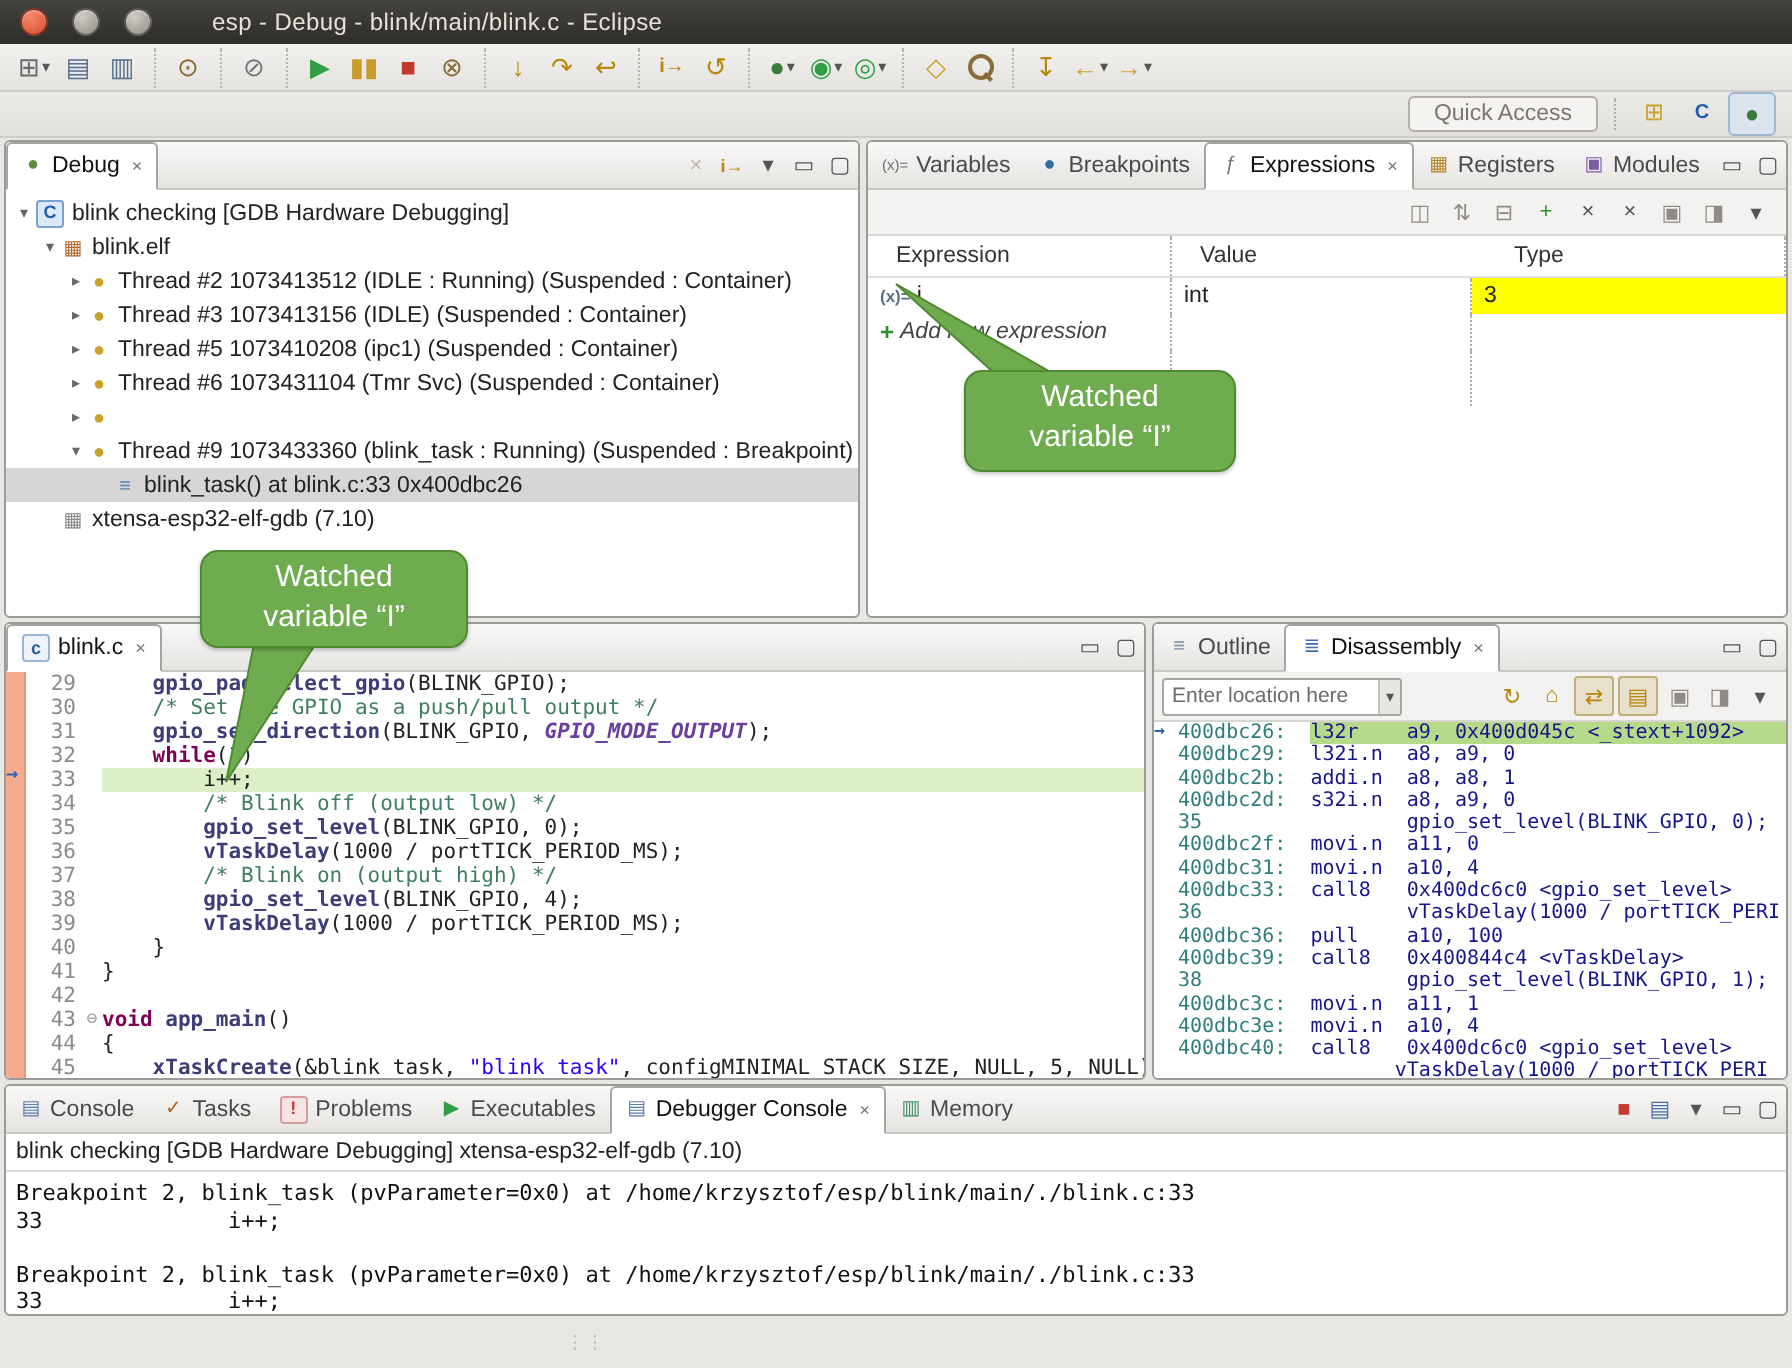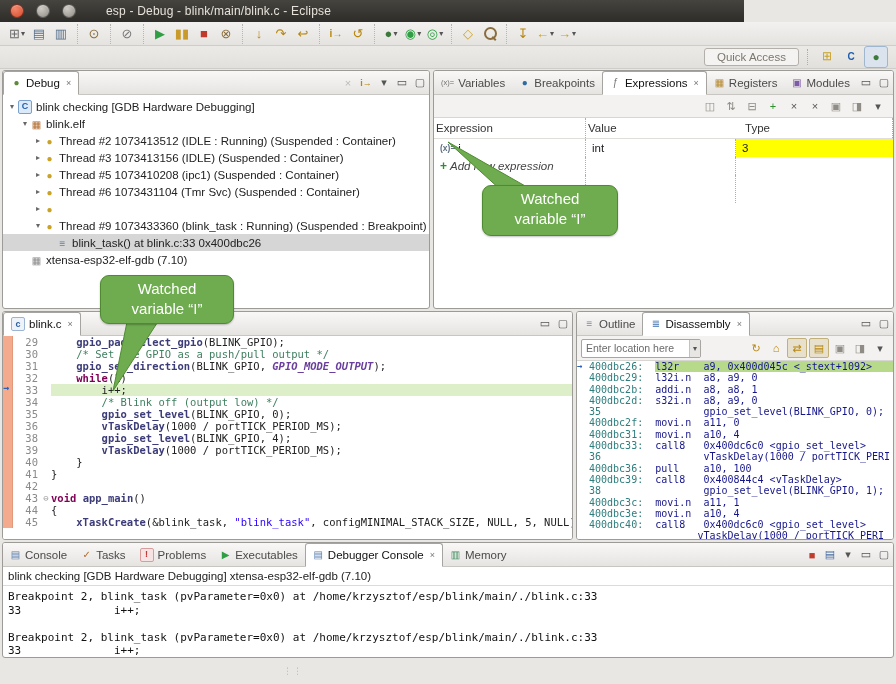--- a/index.html
+++ b/index.html
@@ -2,21 +2,21 @@
 <html><head>
 <meta charset="utf-8">
 <style>
   html,body{margin:0;padding:0}
   body{
     width:896px;height:684px;position:relative;overflow:hidden;
     background:#e9e7e3;font-family:"Liberation Sans",sans-serif;color:#222;
     -webkit-font-smoothing:antialiased;
   }
   
-  .titlebar{position:absolute;left:0;top:0;width:744px;height:22px;
+  .titlebar{position:absolute;left:0;top:0;width:896px;height:22px;
     background:linear-gradient(#46443f,#2e2c28);display:flex;align-items:center;gap:6px}
   .wbtn{width:12px;height:12px;border-radius:50%;margin-left:6px;border:1px solid rgba(0,0,0,.45);
     display:inline-block;box-shadow:inset 0 1px 1px rgba(255,255,255,.35)}
   .wbtn.close{background:radial-gradient(circle at 35% 30%,#f4886c,#d84a2b);margin-left:10px}
   .wbtn.minimize,.wbtn.maximize{background:radial-gradient(circle at 35% 30%,#cfccc6,#8f8c86)}
   .title-text{color:#e6e2da;font-size:12px;margin-left:24px;letter-spacing:.2px}
   
   .toolbar1{position:absolute;left:0;top:22px;width:896px;height:24px;background:linear-gradient(#f2f1ef,#e5e3e0);
     border-bottom:1px solid #cfcdc9;display:flex;align-items:center;padding-left:6px;box-sizing:border-box}
   .toolbar2{position:absolute;left:0;top:46px;width:896px;height:23px;background:linear-gradient(#eceae7,#e2e0dd);
@@ -49,21 +49,21 @@
   
   .tree{font-size:11.5px;padding-top:3px}
   .trow{height:17px;display:flex;align-items:center;white-space:nowrap;overflow:hidden}
   .trow.sel{background:#d6d6d6}
   .texp{width:10px;font-size:8px;color:#666;text-align:center;flex:none}
   .tico{margin:0 4px 0 1px;flex:none}
   
   .etoolbar{height:22px;background:#f3f2f0;border-bottom:1px solid #d8d6d2;display:flex;align-items:center;
     justify-content:flex-end;padding-right:6px;gap:3px}
   .eheader{display:flex;height:20px;border-bottom:1px solid #e0dedb;font-size:11.5px;color:#333;align-items:center;background:#fff}
-  .ecol{padding-left:2px;box-sizing:border-box;border-right:1px dotted #adadad;height:100%;display:flex;align-items:center}
+  .ecol{padding-left:14px;box-sizing:border-box;border-right:1px dotted #adadad;height:100%;display:flex;align-items:center}
   .erow{display:flex;height:18px;font-size:11.5px;align-items:stretch}
   .ecell{padding-left:6px;box-sizing:border-box;border-right:1px dotted #adadad;display:flex;align-items:center;gap:3px}
   .valcell{background:#ffff00}
   .xicon{font-size:8.5px;color:#5d7083;font-weight:bold}
   .addexp{color:#444;font-style:italic}
   .plus{color:#2f8f2f;font-weight:bold;font-size:12px}
   
   .code{position:relative;font-family:"DejaVu Sans Mono",monospace;font-size:10.5px;line-height:12px;background:#fff;height:100%}
   .cline{display:flex;height:12px;white-space:pre}
   .bpcol{width:9px;background:#f4ab8d;border-right:1px solid #e2987b;flex:none;position:relative}
@@ -346,20 +346,21 @@
     </div>
   <div class="code" id="codeArea">
       <div class="cline"><span class="bpcol"></span><span class="lnum">29</span><span class="foldc"></span><span class="ctext"><span>    </span><span class="fn">gpio_pad_select_gpio</span><span>(BLINK_GPIO);</span></span></div>
       <div class="cline"><span class="bpcol"></span><span class="lnum">30</span><span class="foldc"></span><span class="ctext"><span>    </span><span class="cm">/* Set the GPIO as a push/pull output */</span></span></div>
       <div class="cline"><span class="bpcol"></span><span class="lnum">31</span><span class="foldc"></span><span class="ctext"><span>    </span><span class="fn">gpio_set_direction</span><span>(BLINK_GPIO, </span><span class="en">GPIO_MODE_OUTPUT</span><span>);</span></span></div>
       <div class="cline"><span class="bpcol"></span><span class="lnum">32</span><span class="foldc"></span><span class="ctext"><span>    </span><span class="kw">while</span><span>(1)</span></span></div>
       <div class="cline cur"><span class="bpcol"><span class="bparrow">→</span></span><span class="lnum">33</span><span class="foldc"></span><span class="ctext"><span>        i++;</span></span></div>
       <div class="cline"><span class="bpcol"></span><span class="lnum">34</span><span class="foldc"></span><span class="ctext"><span>        </span><span class="cm">/* Blink off (output low) */</span></span></div>
       <div class="cline"><span class="bpcol"></span><span class="lnum">35</span><span class="foldc"></span><span class="ctext"><span>        </span><span class="fn">gpio_set_level</span><span>(BLINK_GPIO, 0);</span></span></div>
       <div class="cline"><span class="bpcol"></span><span class="lnum">36</span><span class="foldc"></span><span class="ctext"><span>        </span><span class="fn">vTaskDelay</span><span>(1000 / portTICK_PERIOD_MS);</span></span></div>
+      <div class="cline"><span class="bpcol"></span><span class="lnum">37</span><span class="foldc"></span><span class="ctext"><span>        </span><span class="cm">/* Blink on (output high) */</span></span></div>
       <div class="cline"><span class="bpcol"></span><span class="lnum">38</span><span class="foldc"></span><span class="ctext"><span>        </span><span class="fn">gpio_set_level</span><span>(BLINK_GPIO, 4);</span></span></div>
       <div class="cline"><span class="bpcol"></span><span class="lnum">39</span><span class="foldc"></span><span class="ctext"><span>        </span><span class="fn">vTaskDelay</span><span>(1000 / portTICK_PERIOD_MS);</span></span></div>
       <div class="cline"><span class="bpcol"></span><span class="lnum">40</span><span class="foldc"></span><span class="ctext"><span>    }</span></span></div>
       <div class="cline"><span class="bpcol"></span><span class="lnum">41</span><span class="foldc"></span><span class="ctext"><span>}</span></span></div>
       <div class="cline"><span class="bpcol"></span><span class="lnum">42</span><span class="foldc"></span><span class="ctext"></span></div>
       <div class="cline"><span class="bpcol"></span><span class="lnum">43</span><span class="foldc">⊖</span><span class="ctext"><span class="kw">void</span><span> </span><span class="fn">app_main</span><span>()</span></span></div>
       <div class="cline"><span class="bpcol"></span><span class="lnum">44</span><span class="foldc"></span><span class="ctext"><span>{</span></span></div>
       <div class="cline"><span class="bpcol"></span><span class="lnum">45</span><span class="foldc"></span><span class="ctext"><span>    </span><span class="fn">xTaskCreate</span><span>(&amp;blink_task, </span><span class="st">"blink_task"</span><span>, configMINIMAL_STACK_SIZE, NULL, 5, NULL);</span></span></div>
     </div>
 </div>

